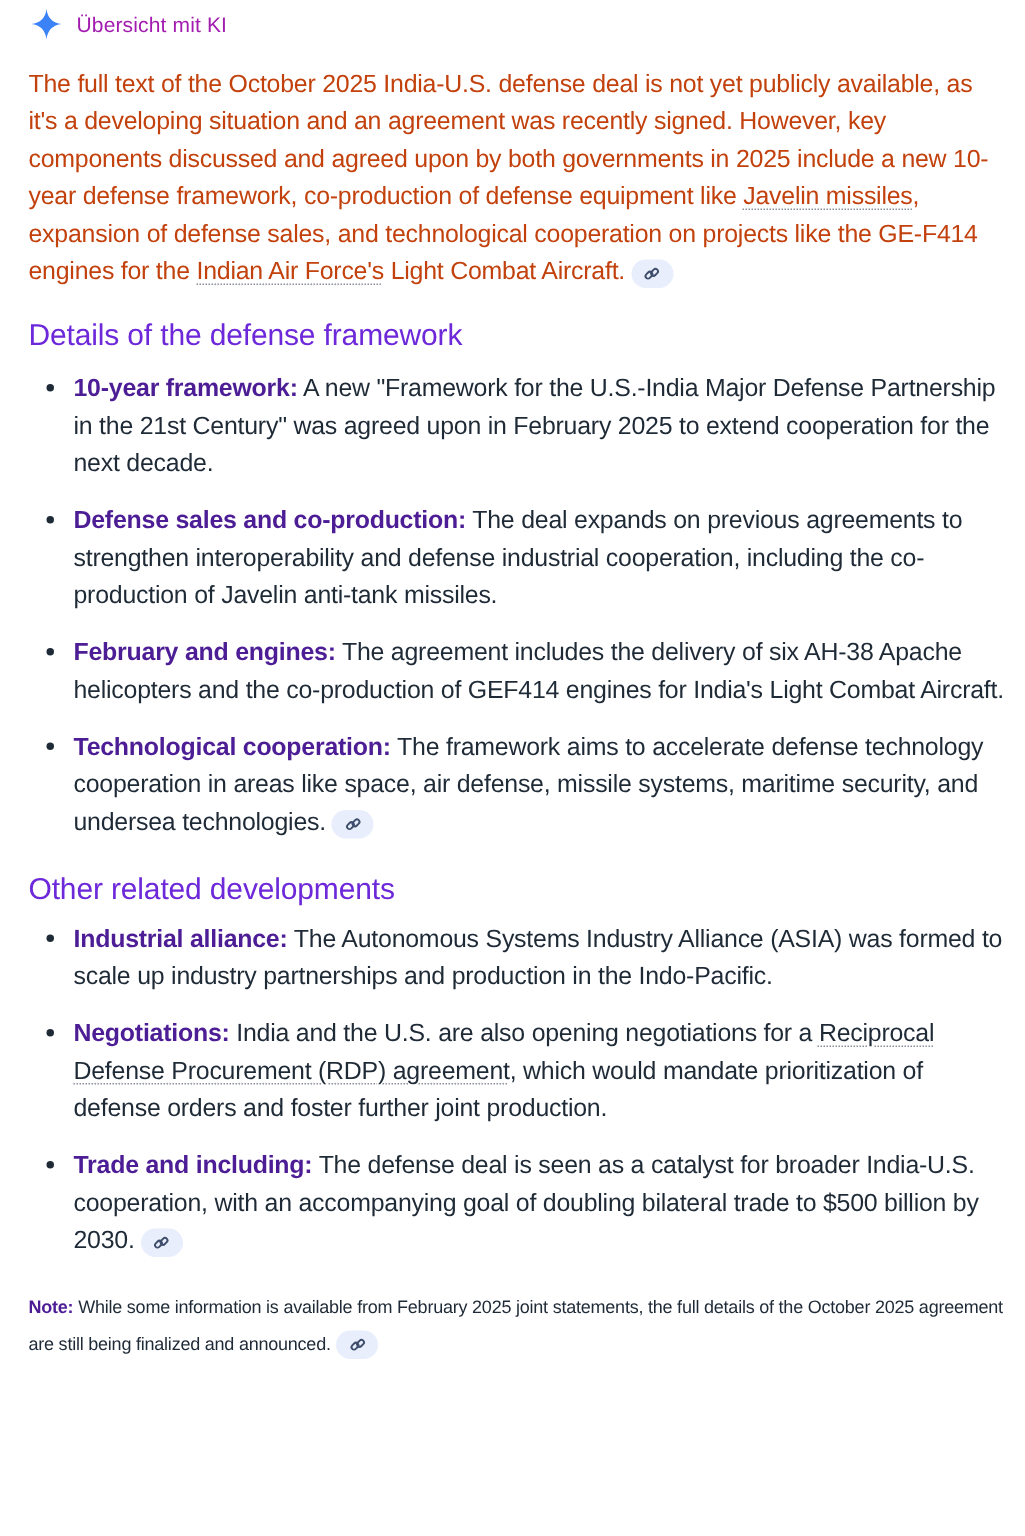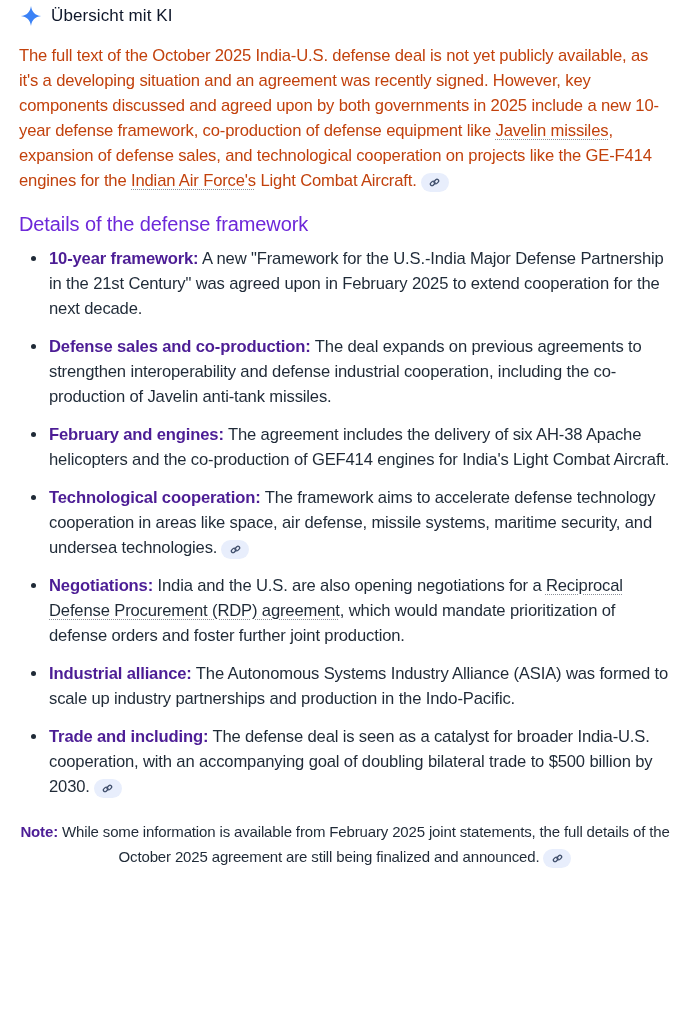--- a/index.html
+++ b/index.html
@@ -27,22 +27,22 @@
     }
     .spark {
       width: 24px;
       height: 24px;
       margin-right: 8px;
       display: inline-flex;
       align-items: center;
       justify-content: center;
     }
     .header-title {
-      font-size: 17px;
-      color: #0f172a;
+      font-size: 14px;
+      color: #a21caf;
       letter-spacing: 0.1px;
     }
     p.intro {
       margin: 11px 0 0 0;
       font-size: 16.6px;
       line-height: 25px;
       color: #c2410c;
       letter-spacing: -0.15px;
     }
     .u {
@@ -96,25 +96,24 @@
       border-radius: 50%;
       background: #1f2a37;
     }
     li b, p b {
       font-weight: bold;
       color: #4c1d95;
     }
     ul.list2 { margin-top: 8px; }
     p.note {
       margin: 20px 0 0 0;
-      font-size: 15px;
+      font-size: 12px;
       line-height: 25px;
       color: #1f2a37;
       letter-spacing: -0.15px;
-      text-align: center;
     }
   </style>
 </head>
 <body>
 
 <div class="page">
 
   <div class="header">
     <span class="spark">
       <svg width="22" height="22" viewBox="0 0 24 24">
@@ -141,23 +140,24 @@
     <li><b>Technological cooperation:</b><span> The framework aims to accelerate defense technology cooperation in areas like space, air defense, missile systems, maritime security, and undersea technologies.</span><span class="link-chip">
           <svg width="11" height="11" viewBox="0 0 12 12">
             <g fill="none" stroke="#3f4e6b" stroke-width="1.4" stroke-linecap="round">
               <rect x="1.2" y="5.2" width="5.5" height="3.6" rx="1.8" transform="rotate(-45 4 7)"></rect>
               <rect x="5.3" y="3.2" width="5.5" height="3.6" rx="1.8" transform="rotate(-45 8 5)"></rect>
             </g>
           </svg>
         </span></li>
   </ul>
 
+  <h2 class="sec2">Other related developments</h2>
   <ul class="list2">
+    <li><b>Industrial alliance:</b><span> The Autonomous Systems Industry Alliance (ASIA) was formed to scale up industry partnerships and production in the Indo-Pacific.</span></li>
     <li><b>Negotiations:</b><span> India and the U.S. are also opening negotiations for a </span><span class="u">Reciprocal Defense Procurement (RDP) agreement</span><span>, which would mandate prioritization of defense orders and foster further joint production.</span></li>
-    <li><b>Industrial alliance:</b><span> The Autonomous Systems Industry Alliance (ASIA) was formed to scale up industry partnerships and production in the Indo-Pacific.</span></li>
     <li><b>Trade and including:</b><span> The defense deal is seen as a catalyst for broader India-U.S. cooperation, with an accompanying goal of doubling bilateral trade to $500 billion by 2030.</span><span class="link-chip">
           <svg width="11" height="11" viewBox="0 0 12 12">
             <g fill="none" stroke="#3f4e6b" stroke-width="1.4" stroke-linecap="round">
               <rect x="1.2" y="5.2" width="5.5" height="3.6" rx="1.8" transform="rotate(-45 4 7)"></rect>
               <rect x="5.3" y="3.2" width="5.5" height="3.6" rx="1.8" transform="rotate(-45 8 5)"></rect>
             </g>
           </svg>
         </span></li>
   </ul>
 

